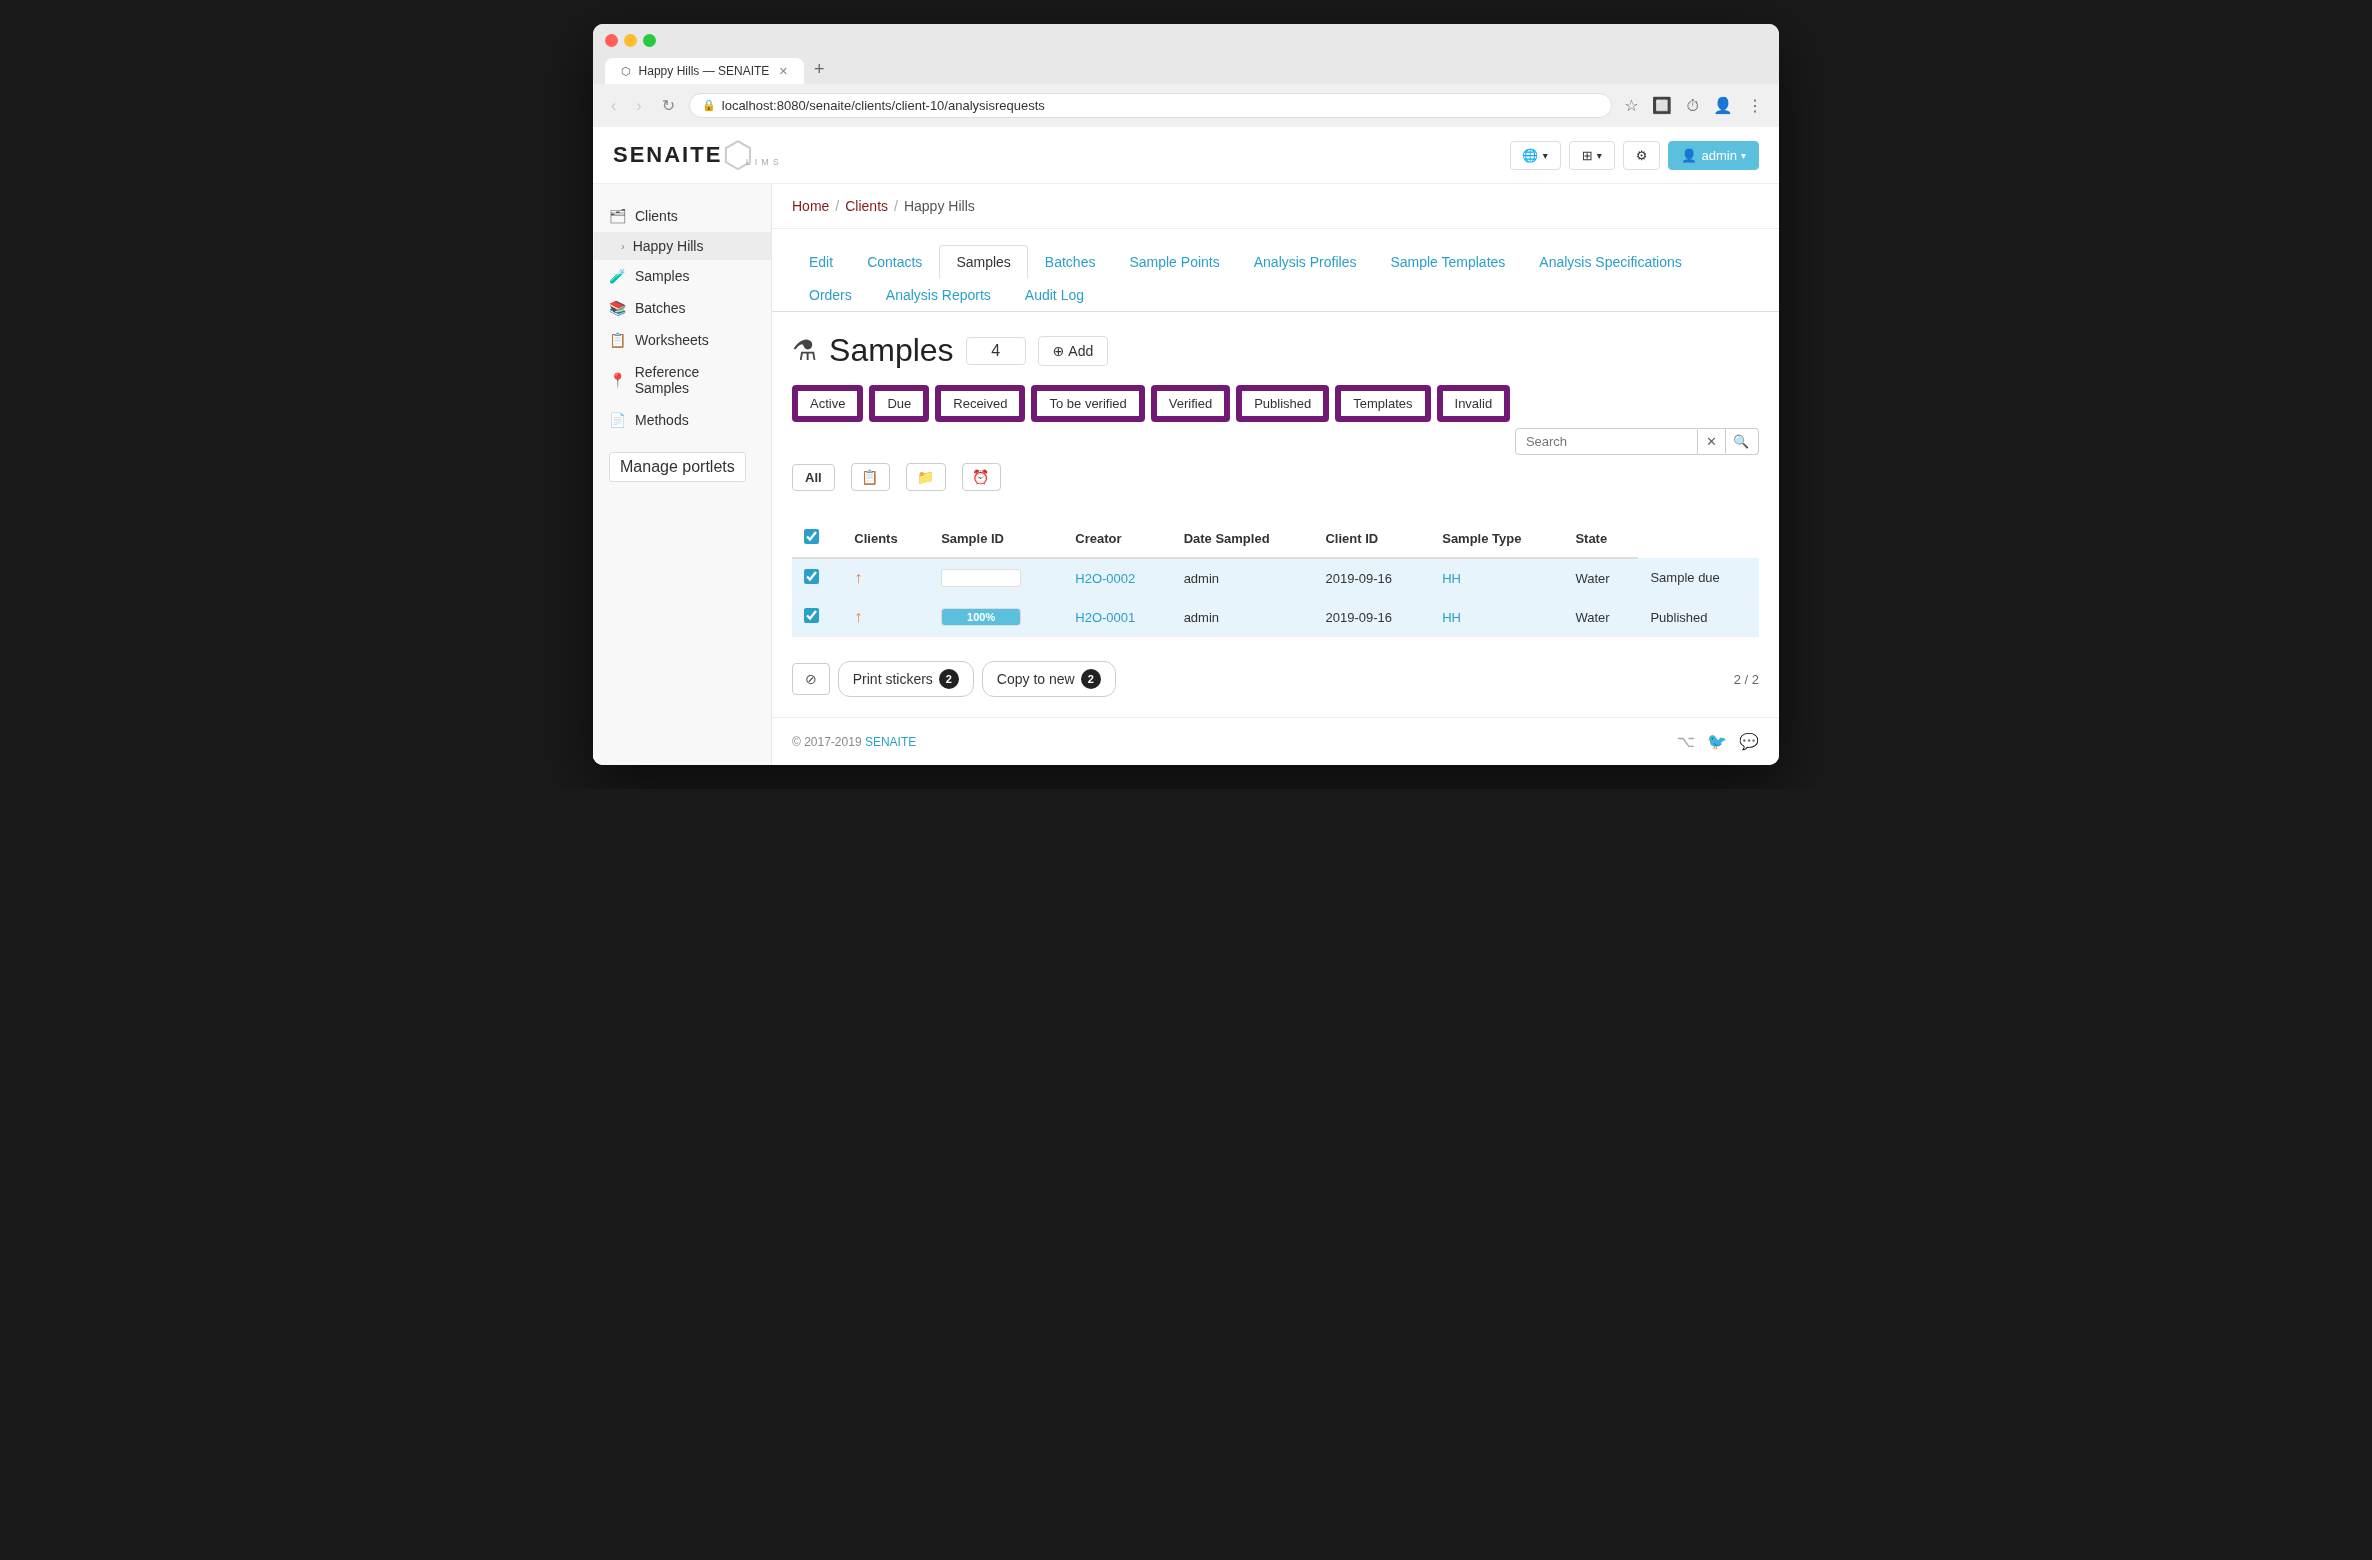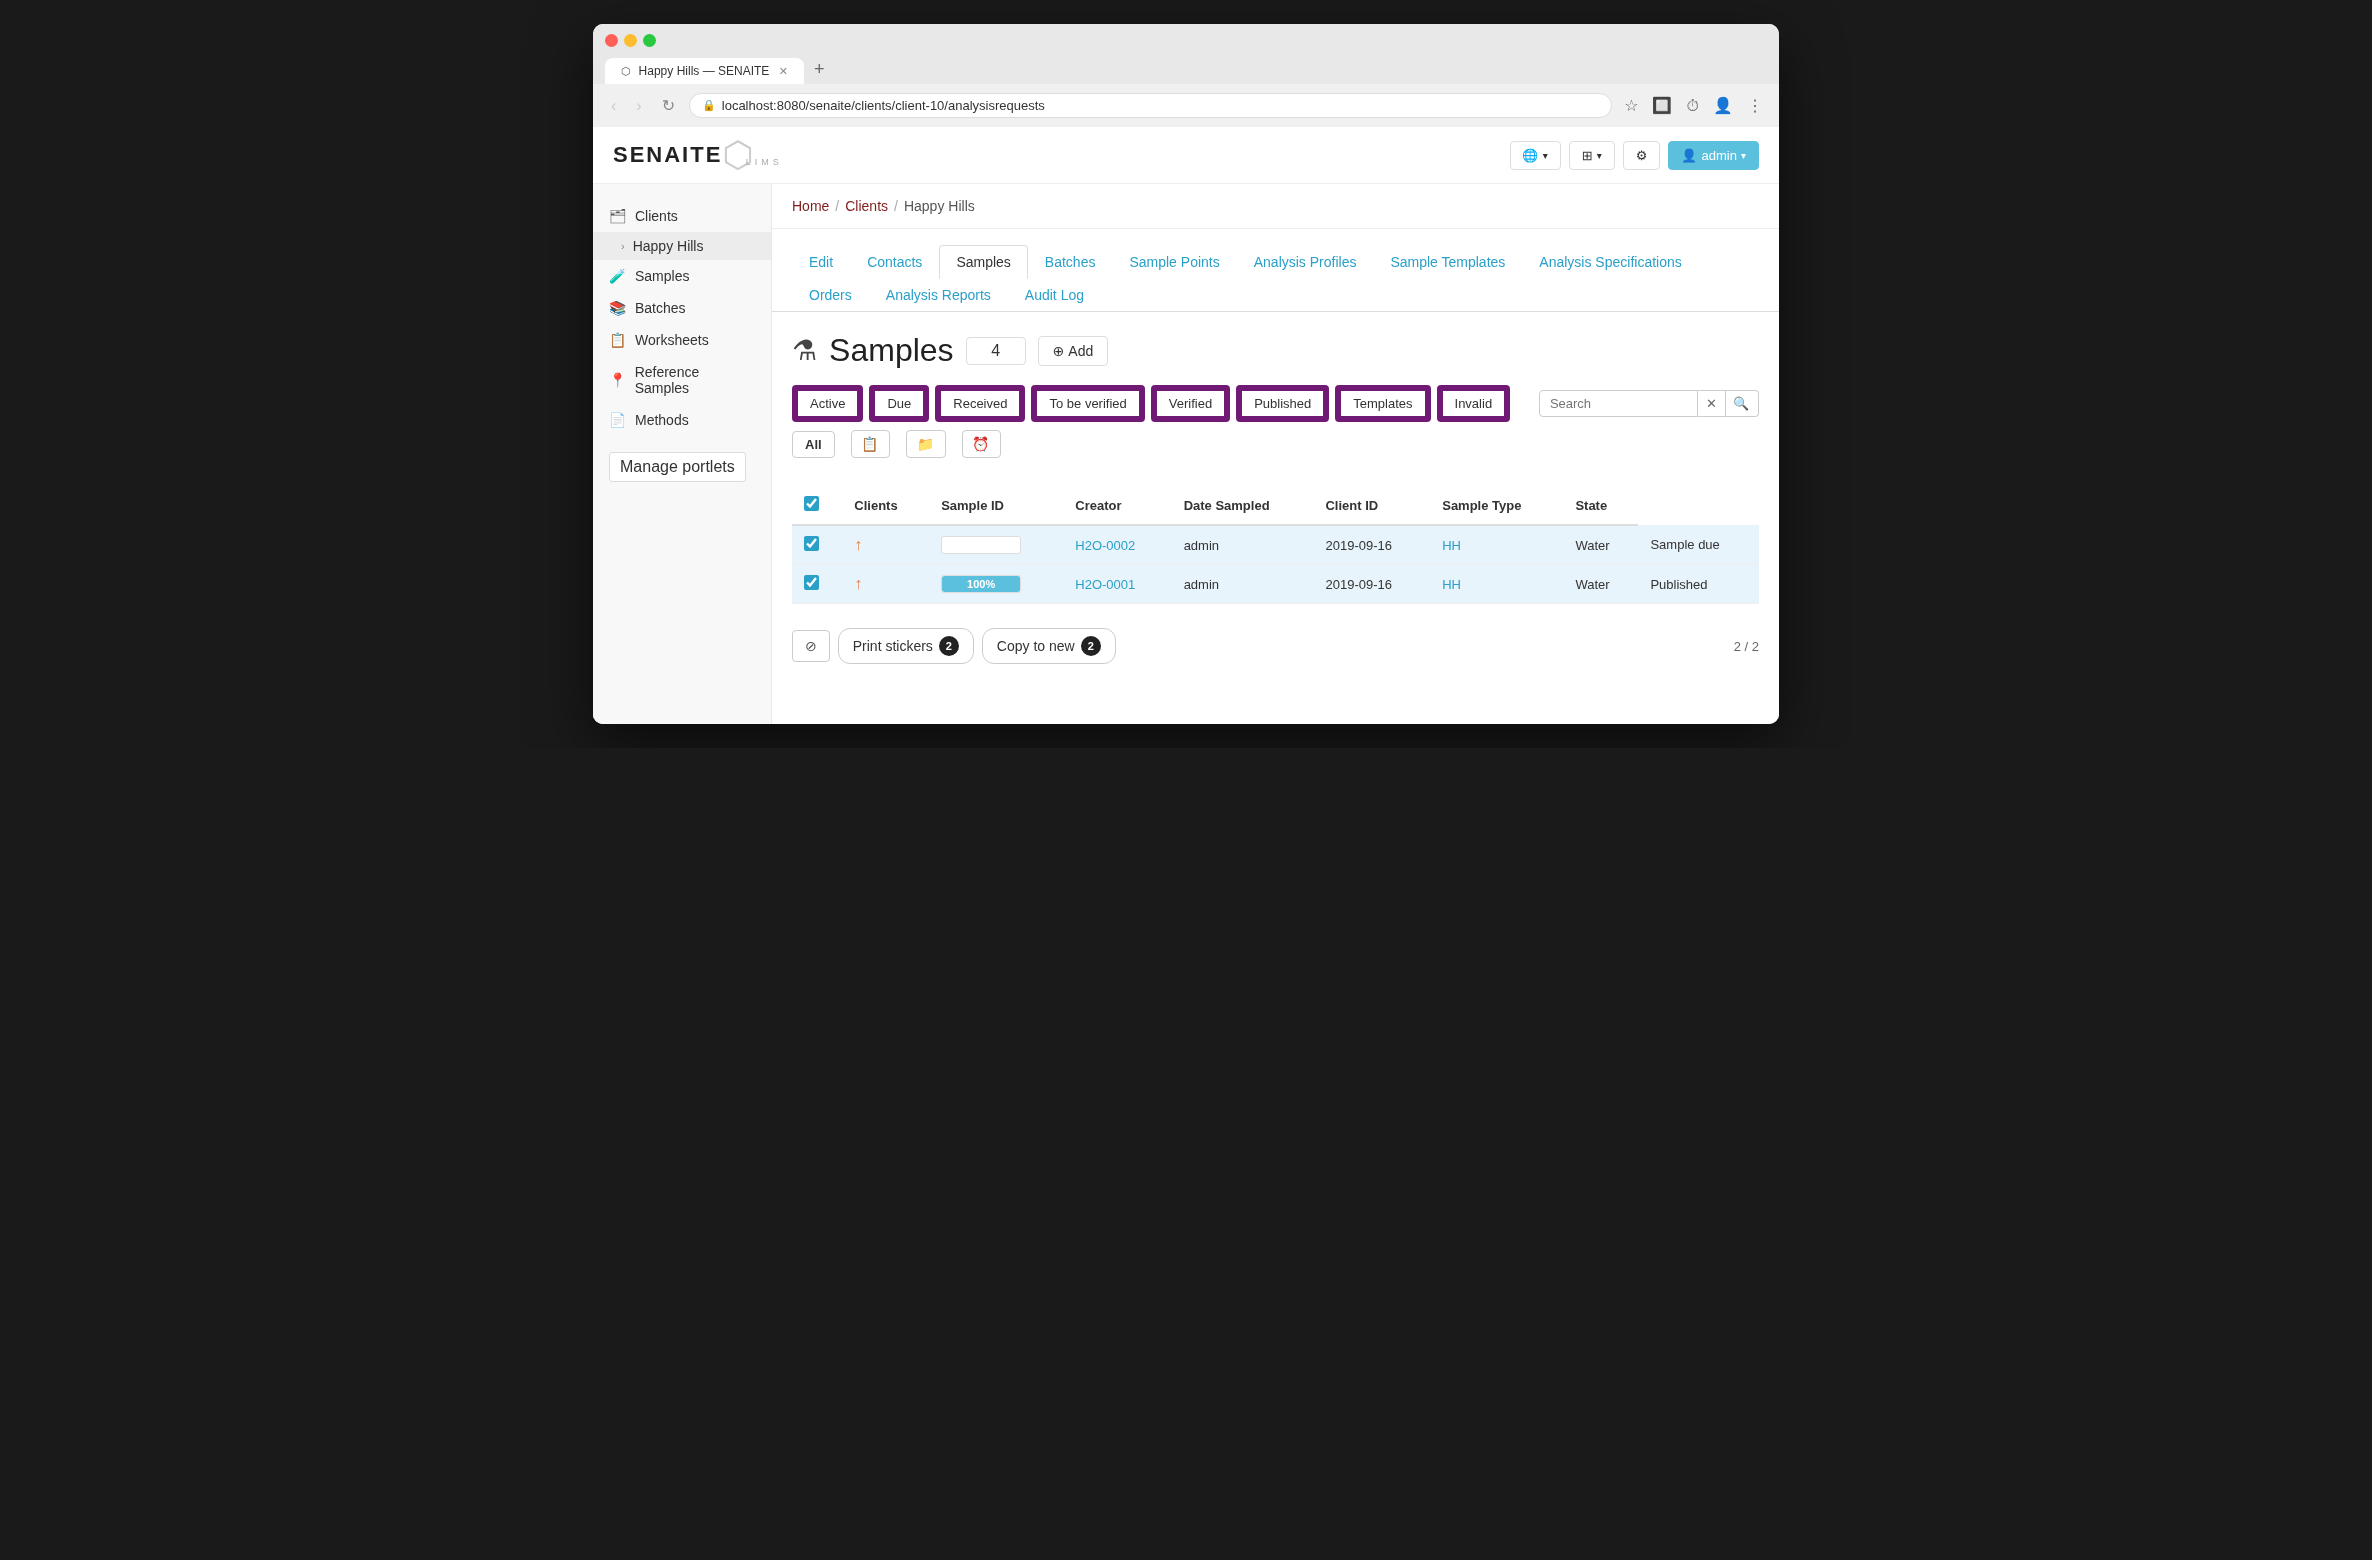--- a/index.html
+++ b/index.html
@@ -241,21 +241,21 @@
       font-size: 13px;
       color: #333;
     }
     .search-area { margin-left: auto; display: flex; align-items: center; gap: 0; }
     .search-input {
       border: 1px solid #ccc;
       border-radius: 4px 0 0 4px;
       padding: 5px 10px;
       font-size: 13px;
       color: #333;
-      width: 159px;
+      width: 183px;
     }
     .search-clear-btn {
       border: 1px solid #ccc;
       border-left: none;
       background: #fff;
       padding: 5px 8px;
       cursor: pointer;
       font-size: 13px;
       color: #666;
     }
@@ -627,18 +627,29 @@
               <span class="badge-count">2</span>
             </button>
             <button class="action-label-btn">
               <span>Copy to new</span>
               <span class="badge-count">2</span>
             </button>
             <span class="pagination-info">2 / 2</span>
           </div>
         </div>
 
+        <div class="app-footer">
+          <div class="footer-copyright">
+            <span>© 2017-2019</span>
+            <a href="#">SENAITE</a>
+          </div>
+          <div class="footer-social">
+            <span class="social-icon">⌥</span>
+            <span class="social-icon">🐦</span>
+            <span class="social-icon">💬</span>
+          </div>
+        </div>
 
       </div>
     </div>
   </div>
 </div>
 
 
 </body></html>

